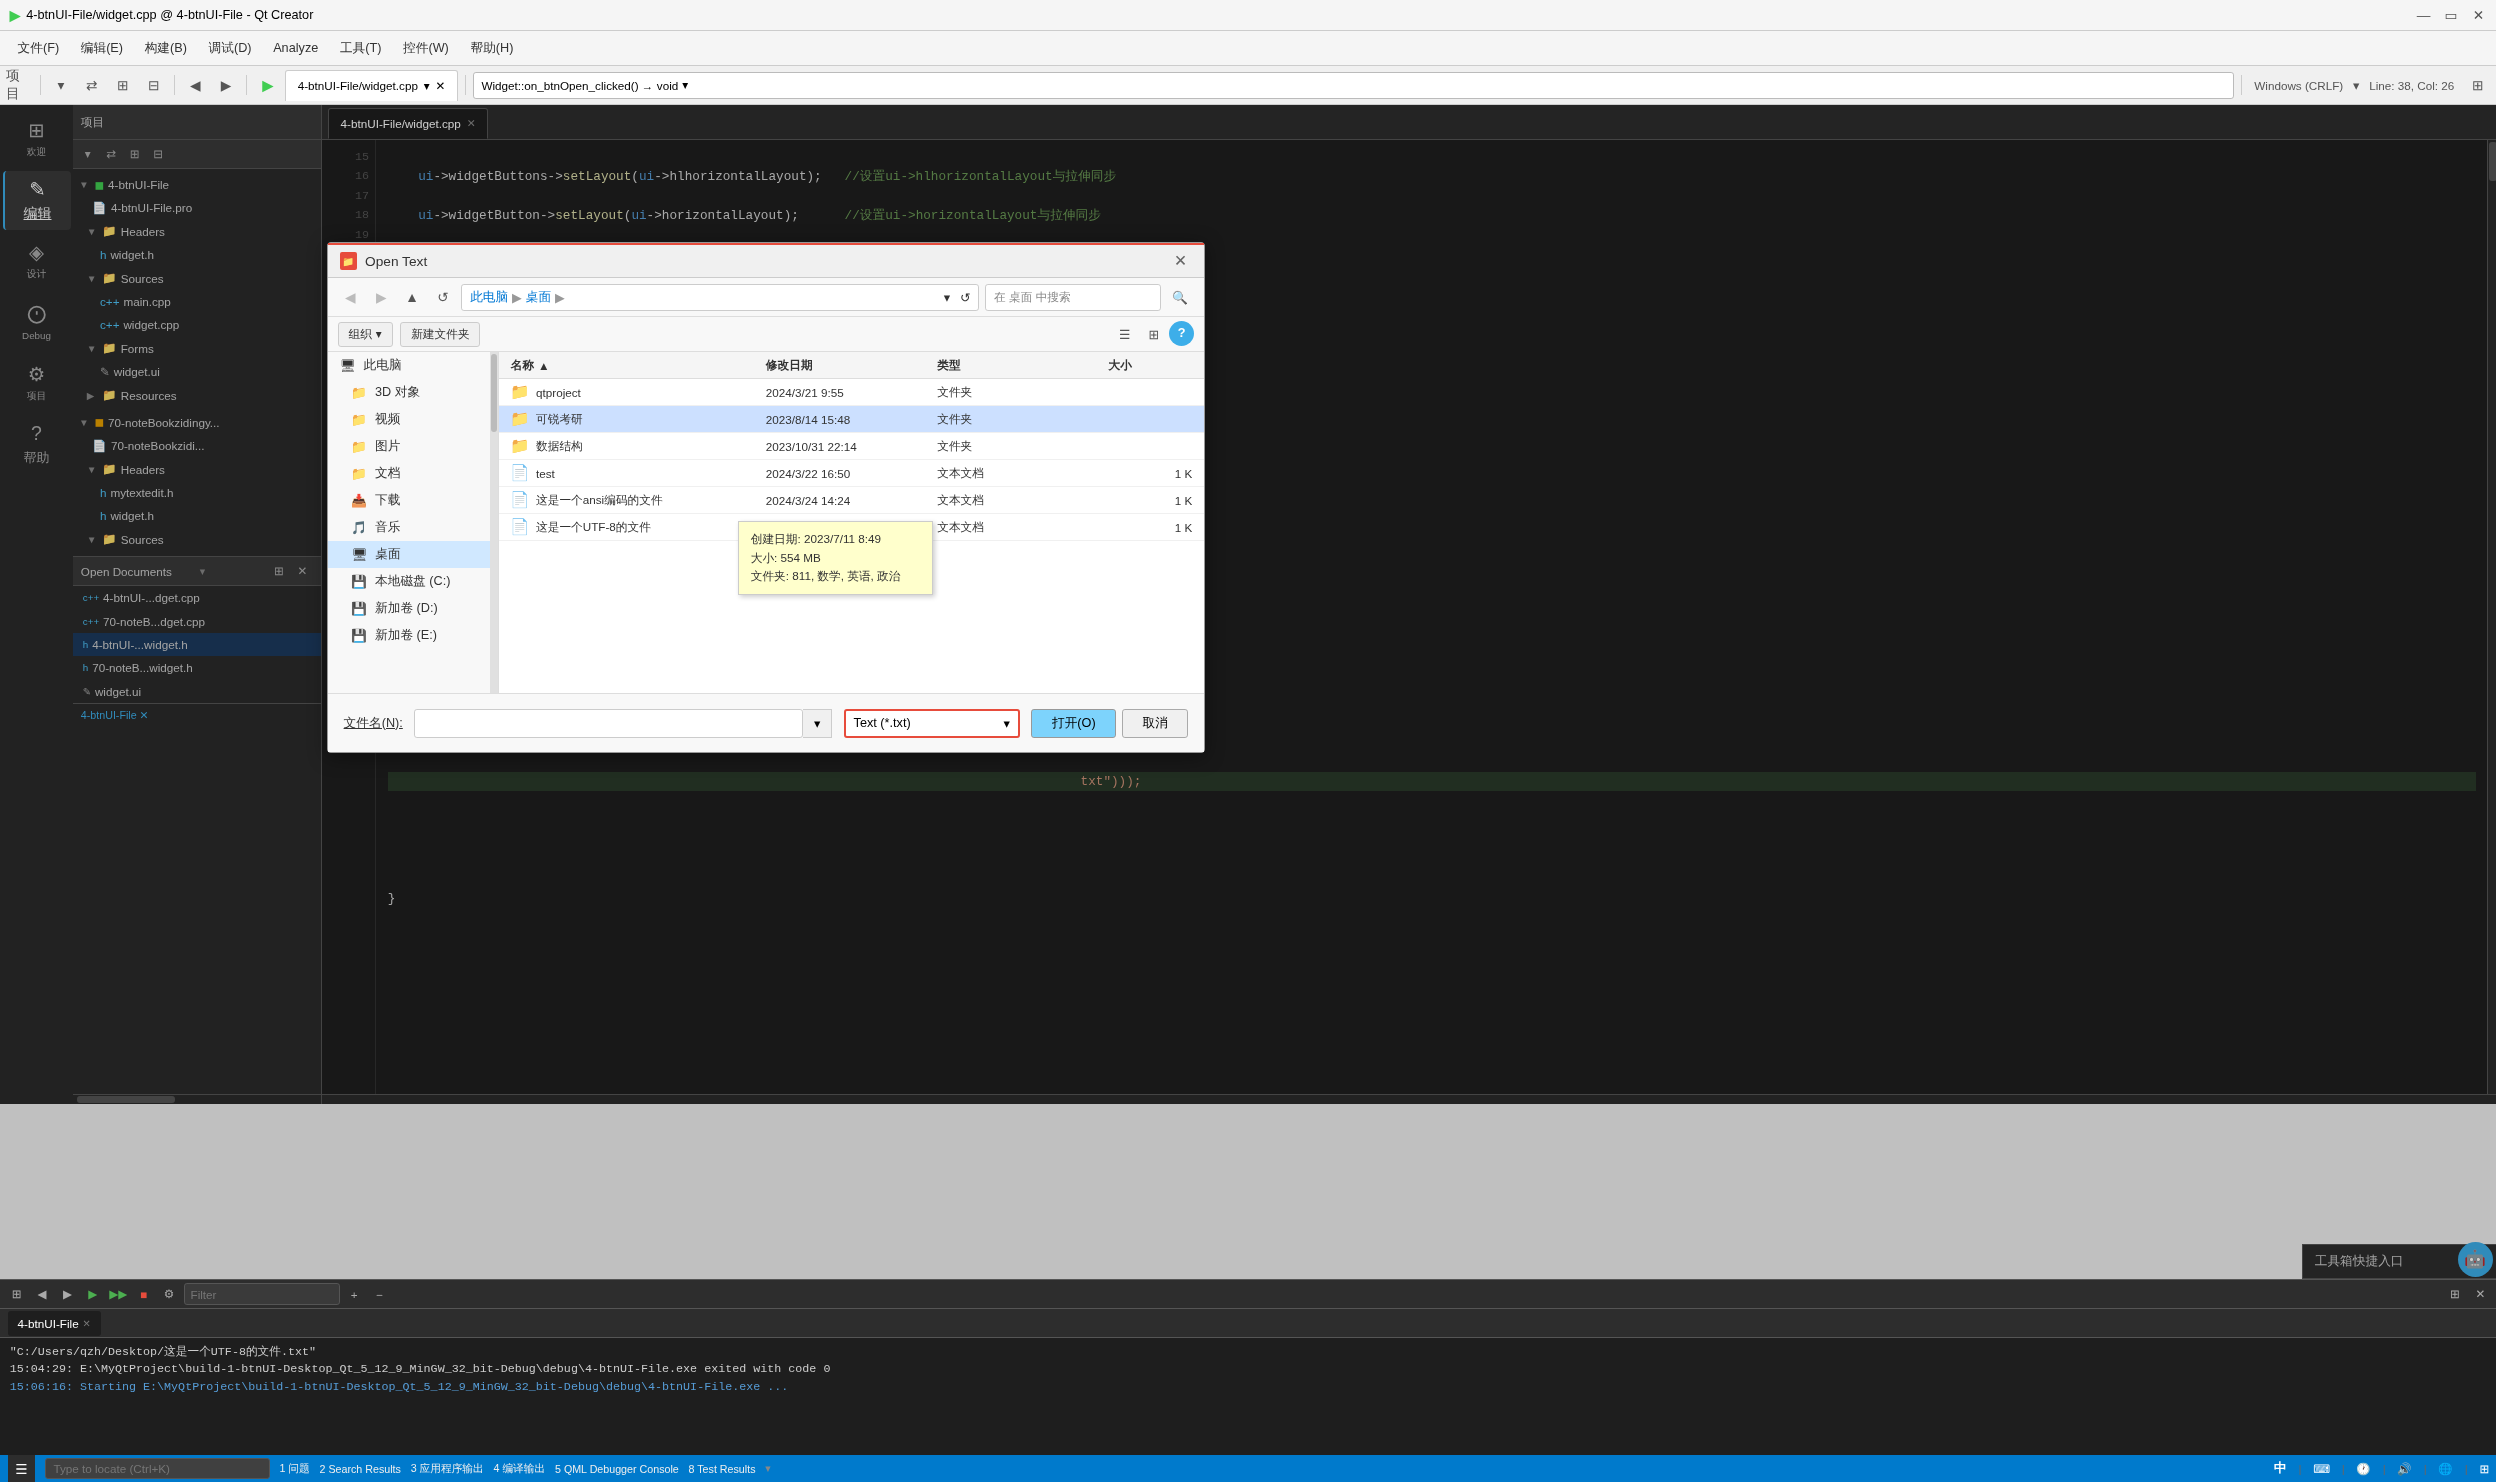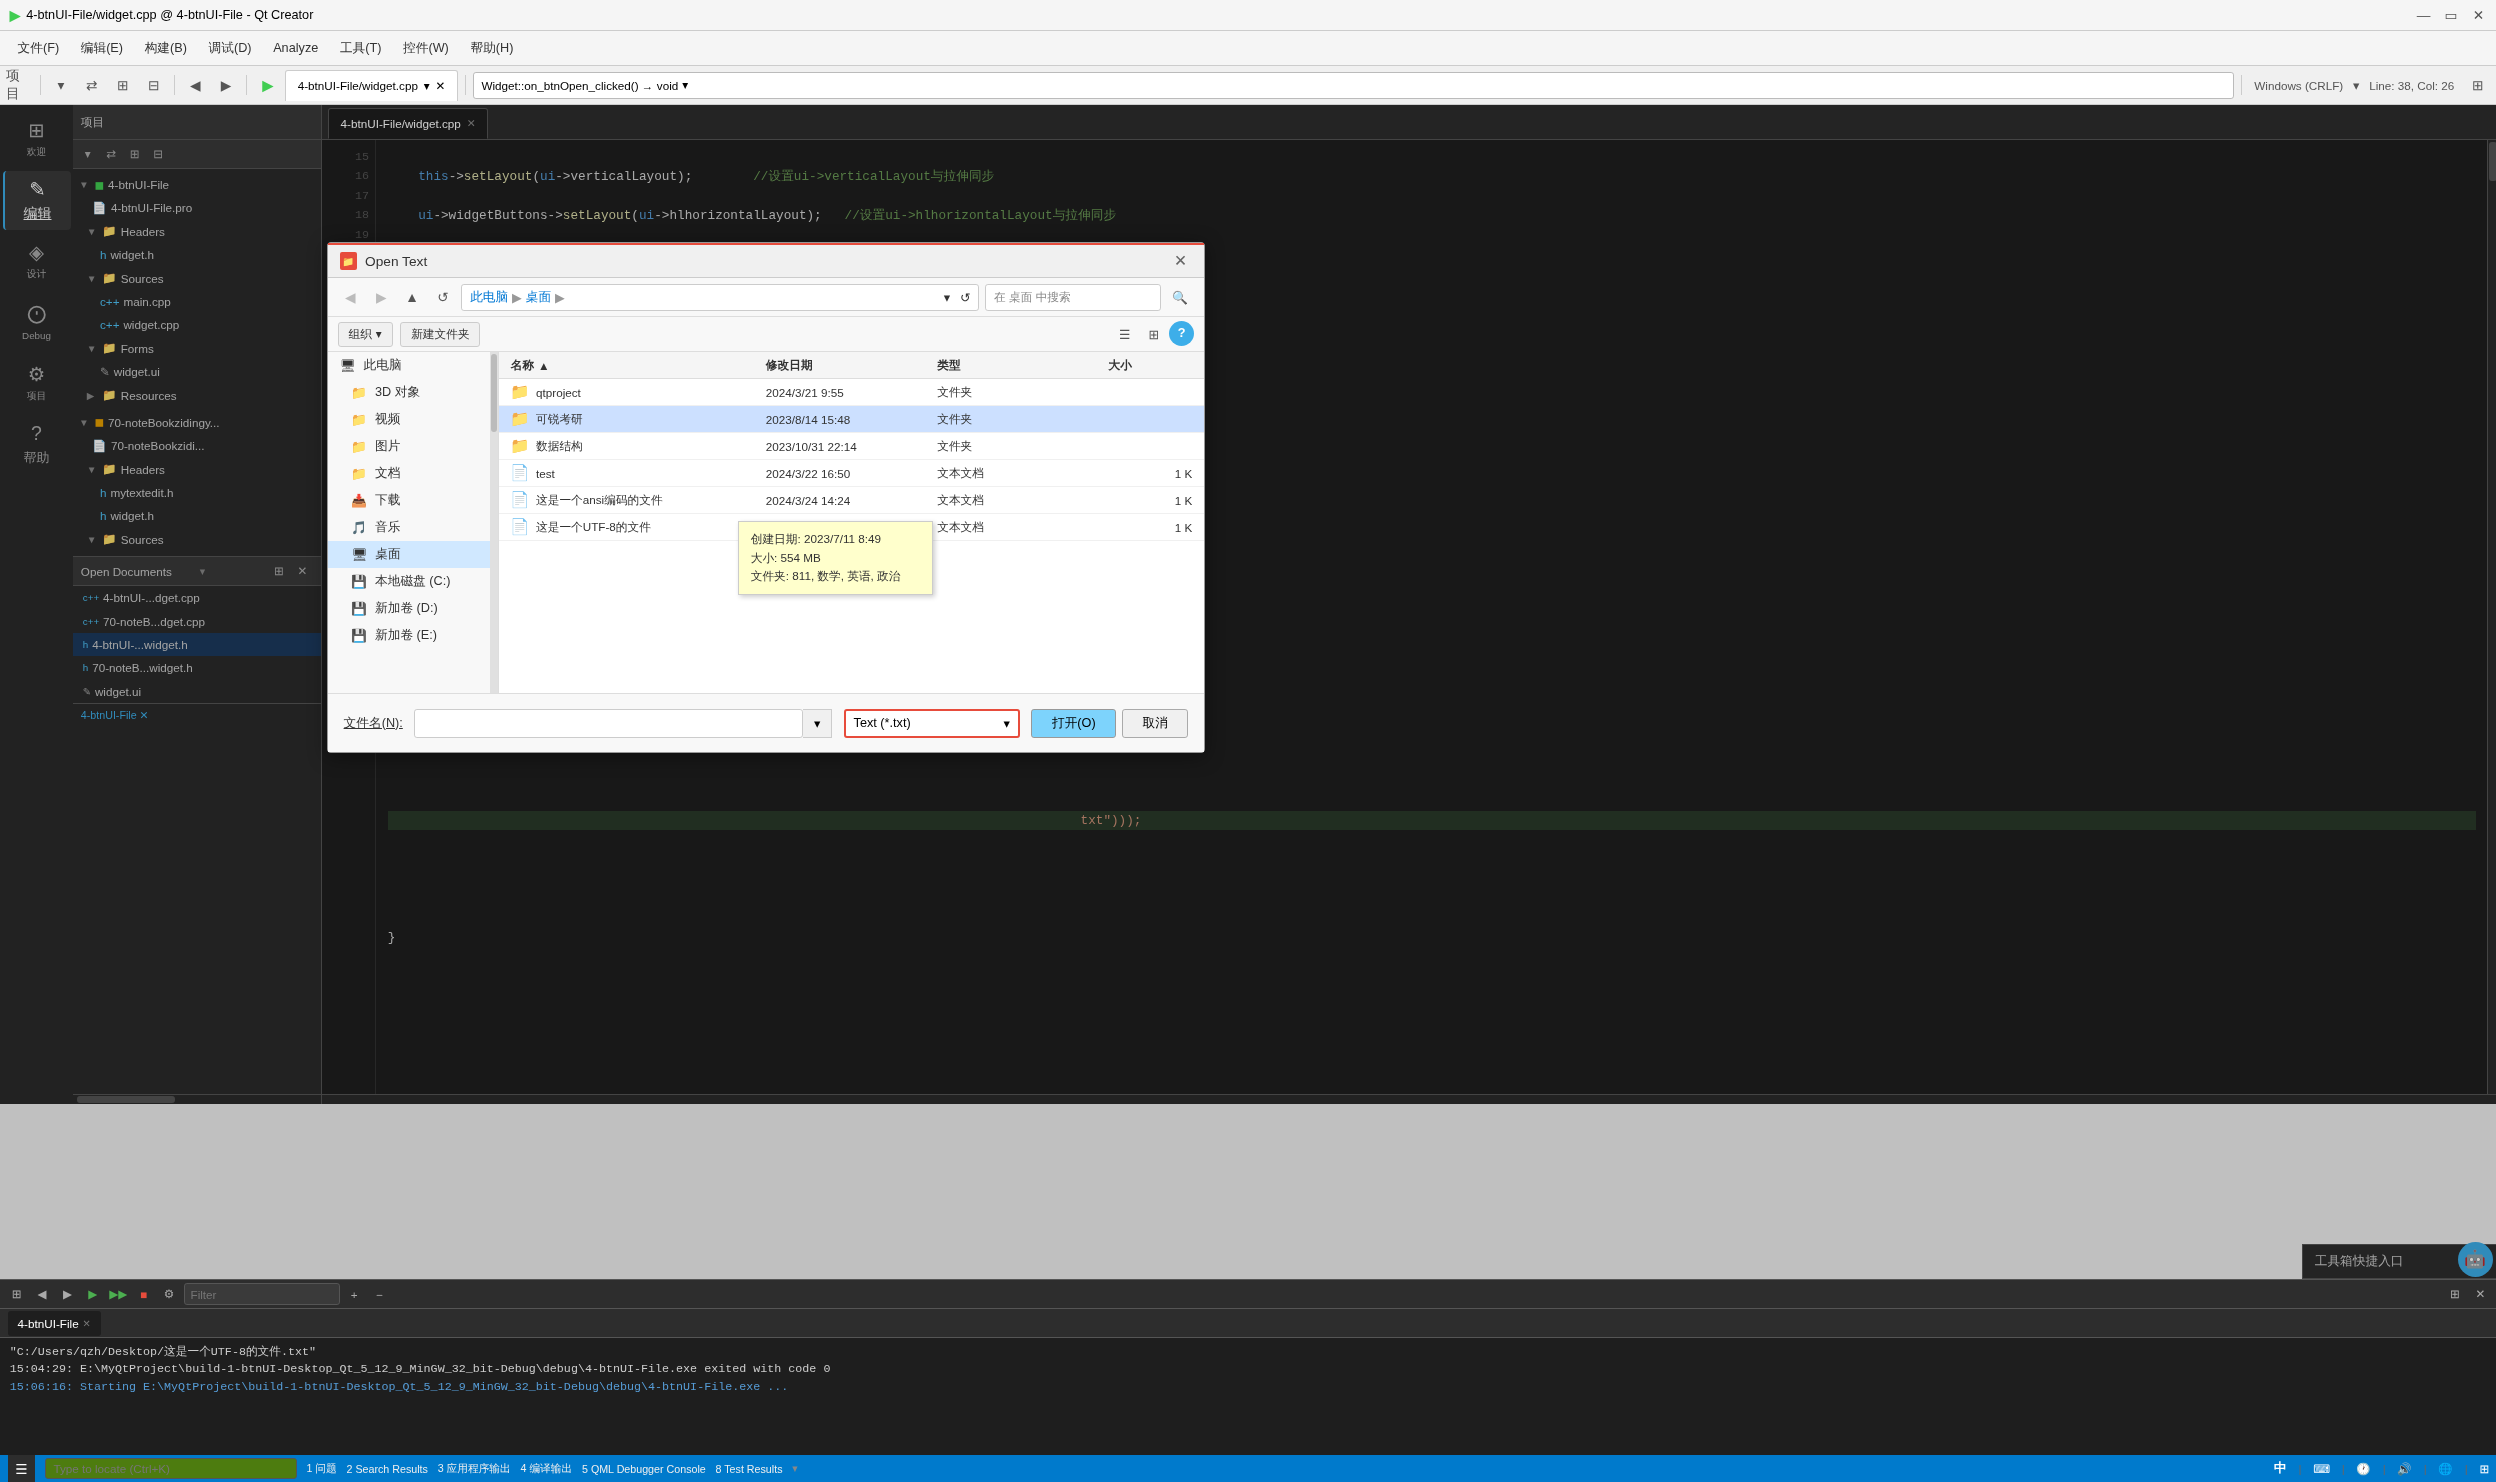--- a/index.html
+++ b/index.html
@@ -924,21 +924,20 @@
       <div class="editor-tab active">
         <span style="font-size:11.7px;">4-btnUI-File/widget.cpp</span>
         <span style="font-size:10.7px; color:#888;">✕</span>
       </div>
     </div>
     <div class="editor-content">
       <div class="line-numbers">
         15<br>16<br>17<br>18<br>19<br>20<br>21<br>22<br>23<br>24<br>25<br>26<br>27<br>28<br>29<br>30<br>31<br>32<br>33<br>34<br>35<br>36<br>37<br>38<br>39<br>40<br>41<br>42<br>43
       </div>
       <div class="code-content">
-<span class="code-line">    <span class="kw">this</span>-&gt;<span class="fn">setLayout</span>(<span class="kw">ui</span>-&gt;verticalLayout);        <span class="cmt">//设置ui-&gt;verticalLayout与拉伸同步</span></span>
 <span class="code-line">    <span class="kw">ui</span>-&gt;widgetButtons-&gt;<span class="fn">setLayout</span>(<span class="kw">ui</span>-&gt;hlhorizontalLayout);   <span class="cmt">//设置ui-&gt;hlhorizontalLayout与拉伸同步</span></span>
 <span class="code-line">    <span class="kw">ui</span>-&gt;widgetButton-&gt;<span class="fn">setLayout</span>(<span class="kw">ui</span>-&gt;horizontalLayout);      <span class="cmt">//设置ui-&gt;horizontalLayout与拉伸同步</span></span>
 <span class="code-line"></span>
 <span class="code-line"></span>
 <span class="code-line"></span>
 <span class="code-line"></span>
 <span class="code-line"></span>
 <span class="code-line">}</span>
 <span class="code-line"></span>
 <span class="code-line">}</span>
@@ -1038,21 +1037,21 @@
     <span class="output-line"></span>
     <span class="output-line output-highlight">15:06:16: Starting E:\MyQtProject\build-1-btnUI-Desktop_Qt_5_12_9_MinGW_32_bit-Debug\debug\4-btnUI-File.exe ...</span>
   </div>
 </div>
 
 <div class="status-bar" style="position:absolute; bottom:0; left:0; right:0; z-index:50;">
   <div class="status-left">
     <div style="width:27px; height:27px; background:#2d2d2d; display:flex; align-items:center; justify-content:center; cursor:pointer;">
       <span style="font-size:13.7px;">☰</span>
     </div>
-    <input type="text" style="width: 252px; height: 21.5px; background: #4d7c0f; border: 1px solid rgb(85, 85, 85); color: rgb(204, 204, 204); padding: 0px 7.8px; font-size: 11.7px; border-radius: 2.9px;" placeholder="Type to locate (Ctrl+K)">
+    <input type="text" style="width: 225px; height: 21.5px; background: #404040; border: 1px solid rgb(85, 85, 85); color: rgb(204, 204, 204); padding: 0px 7.8px; font-size: 11.7px; border-radius: 2.9px;" placeholder="Type to locate (Ctrl+K)">
     <span style="font-size:10.7px; color:#eee;">1 问题</span>
     <span style="font-size:10.7px; color:#eee;">2 Search Results</span>
     <span style="font-size:10.7px; color:#eee;">3 应用程序输出</span>
     <span style="font-size:10.7px; color:#eee;">4 编译输出</span>
     <span style="font-size:10.7px; color:#eee;">5 QML Debugger Console</span>
     <span style="font-size:10.7px; color:#eee;">8 Test Results</span>
     <span style="font-size:10.7px; color:#888;">▾</span>
   </div>
   <div class="status-right">
     <span style="font-size:12.7px; font-weight:bold;">中</span>

